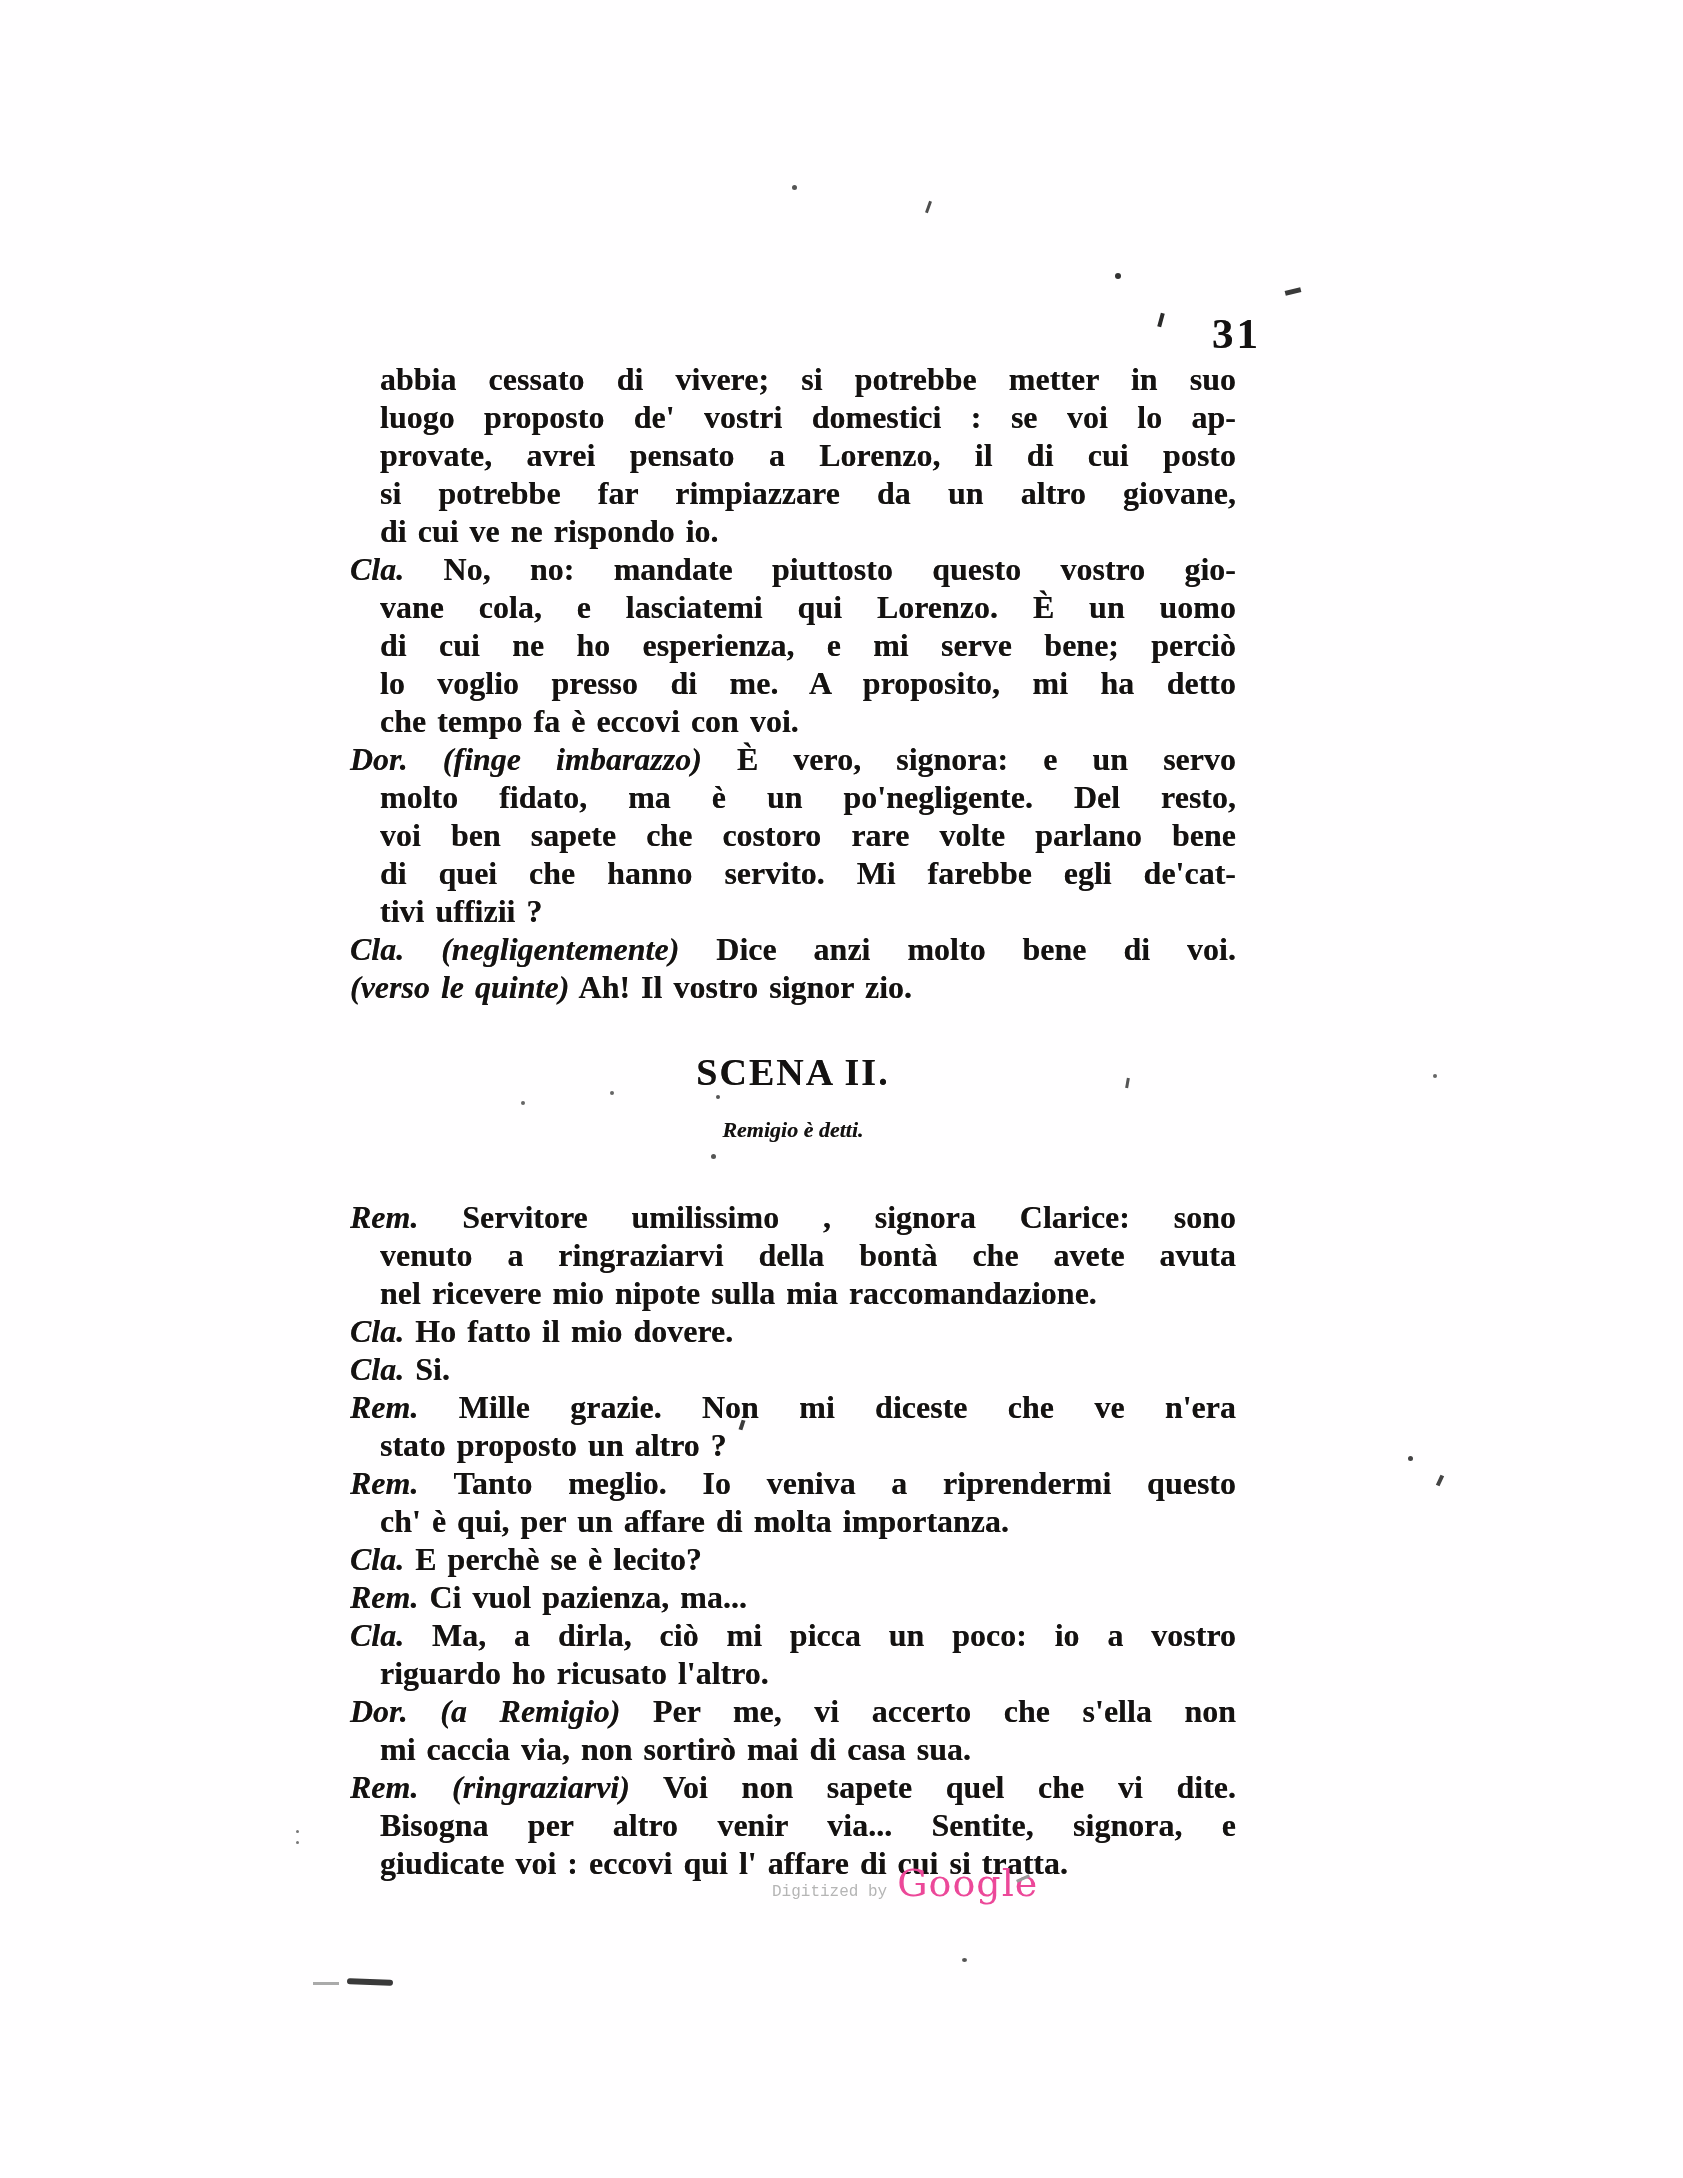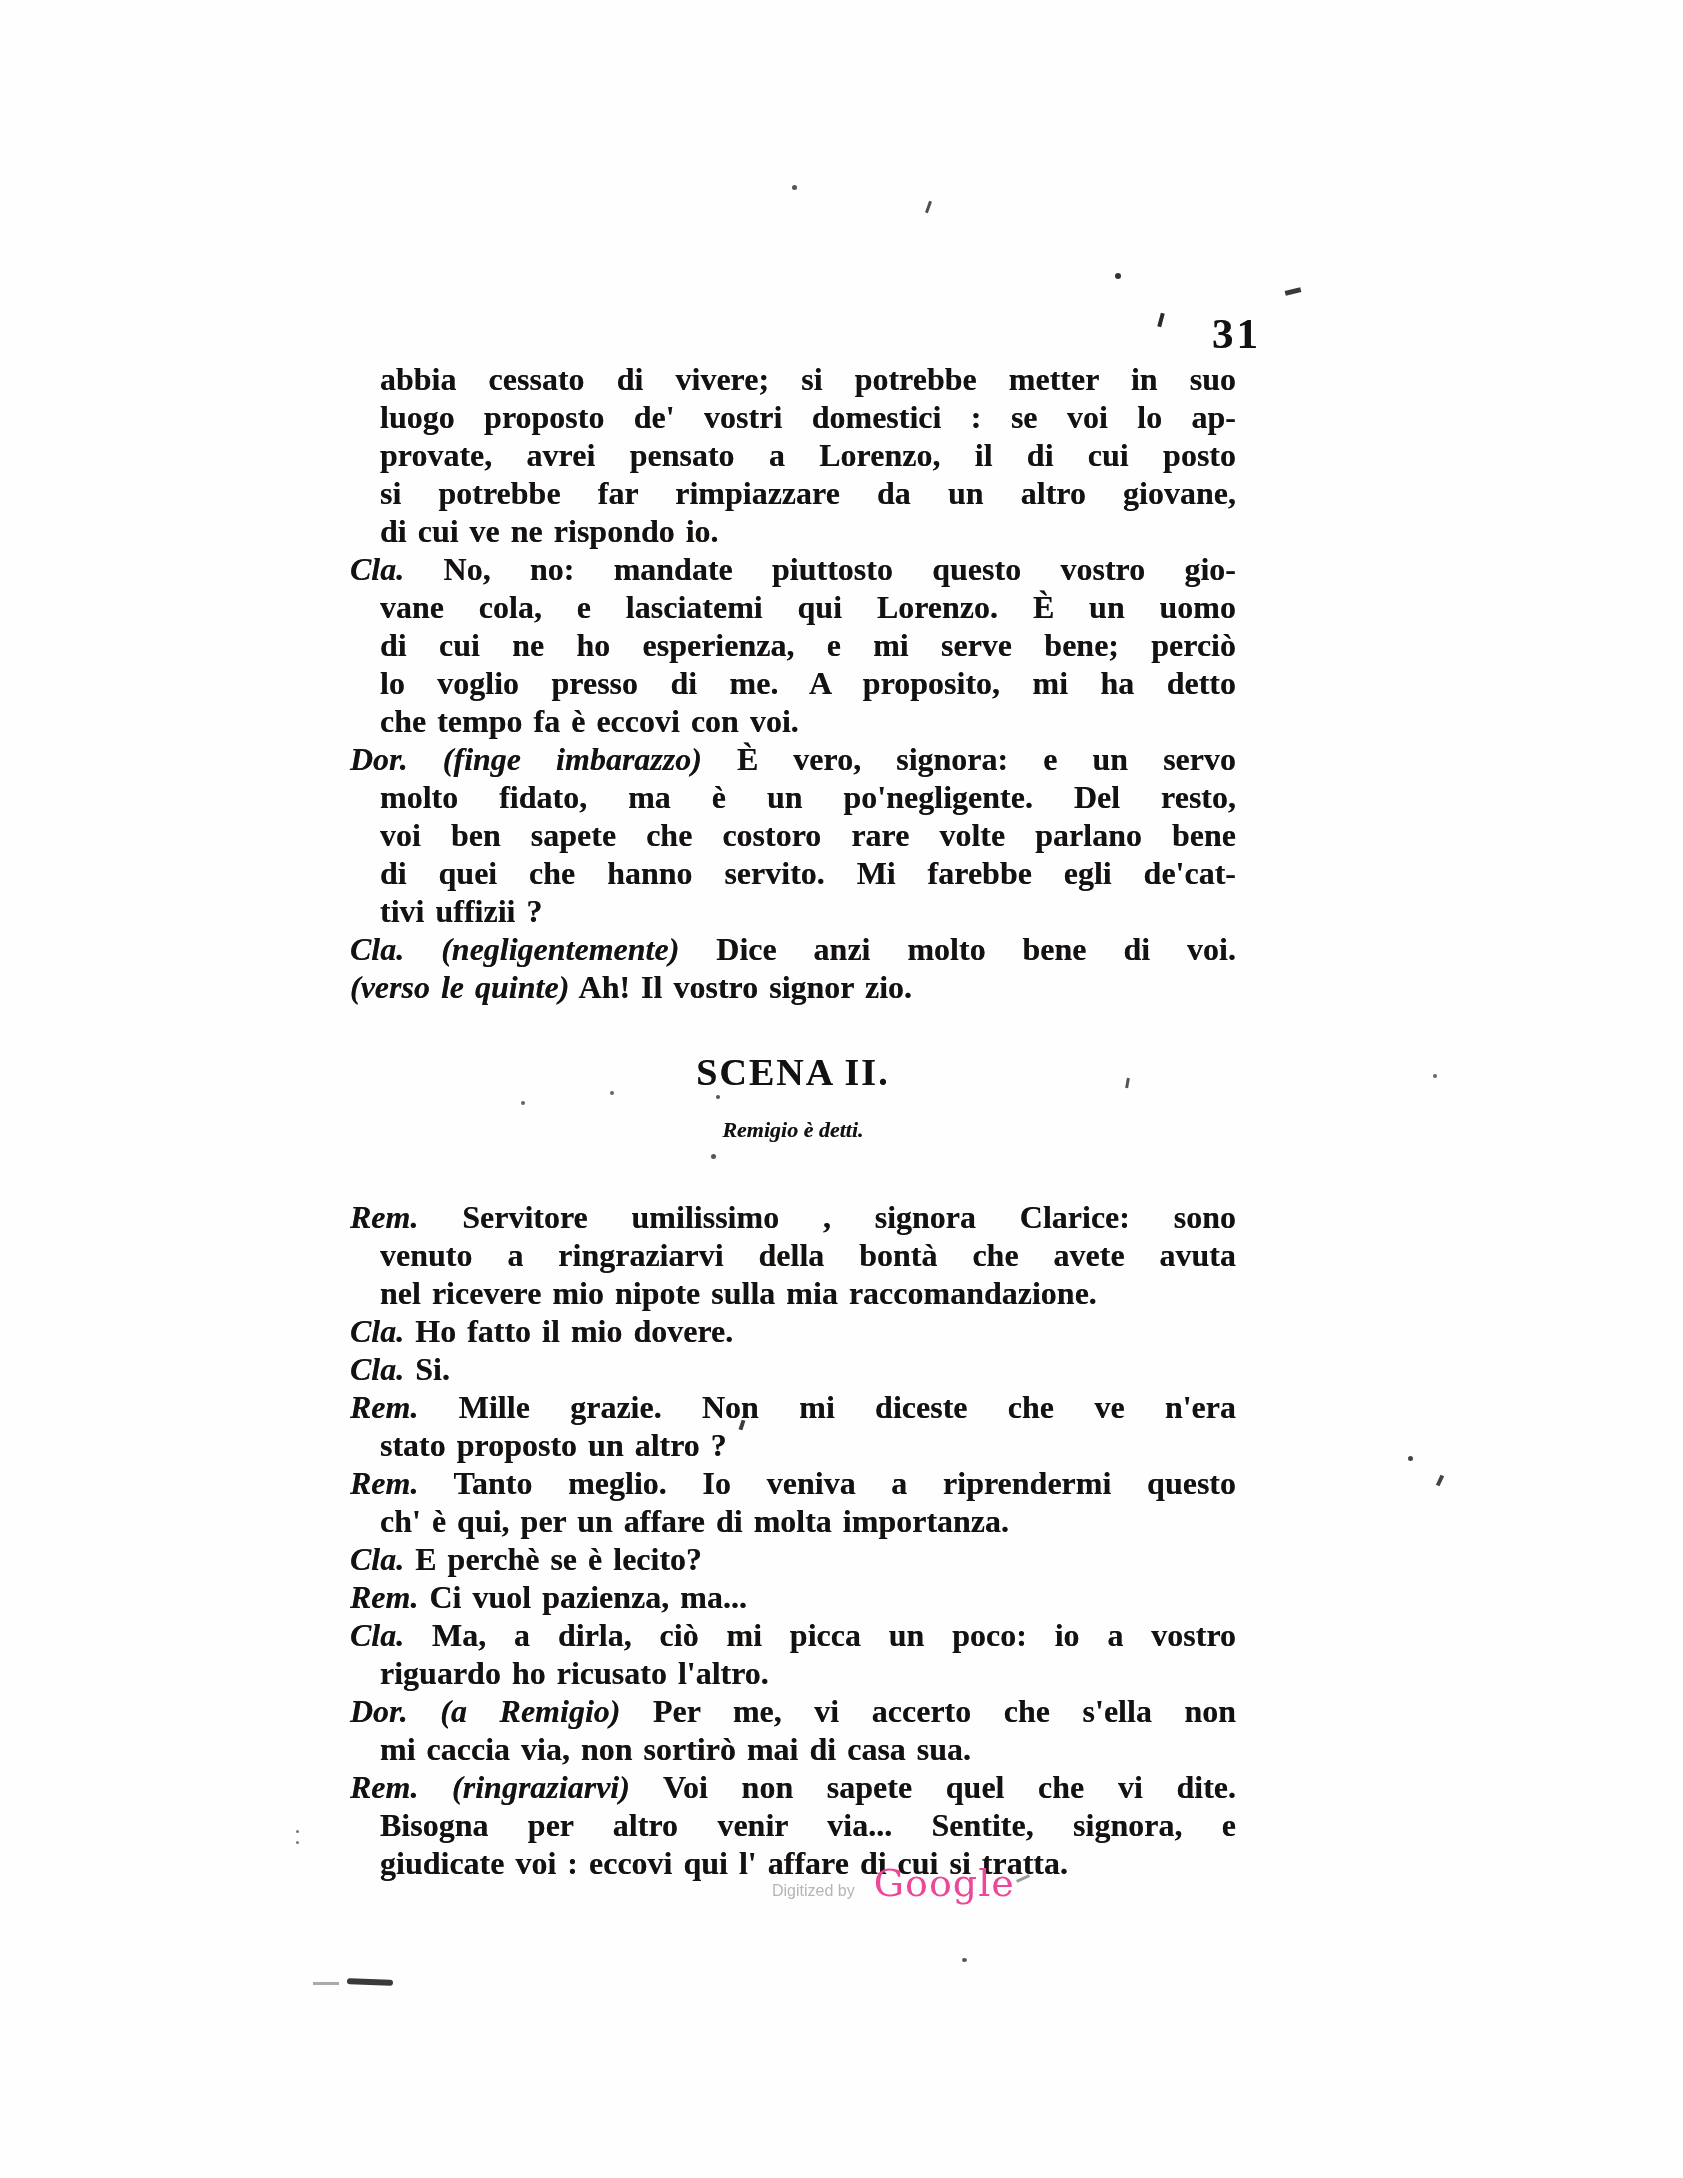--- a/index.html
+++ b/index.html
@@ -57,24 +57,24 @@
     margin: 0 0 48px 0;
     text-shadow: 0 0 0.5px rgba(0,0,0,.5);
   }
   .watermark {
     position: absolute;
     left: 772px; top: 1861px;
     white-space: nowrap;
     font-weight: normal;
   }
   .dig {
-    font-family: Liberation Sans, sans-serif;
+    font-family: Liberation Mono, monospace;
     font-size: 16px;
     color: #b5b5b5;
-    margin-right: 19px;
+    margin-right: 10px;
   }
   .glogo {
     font-family: "DejaVu Serif", serif;
     font-size: 38px;
     color: #ec4899;
     letter-spacing: 1px;
   }
   .speck {
     position: absolute;
     display: block;

